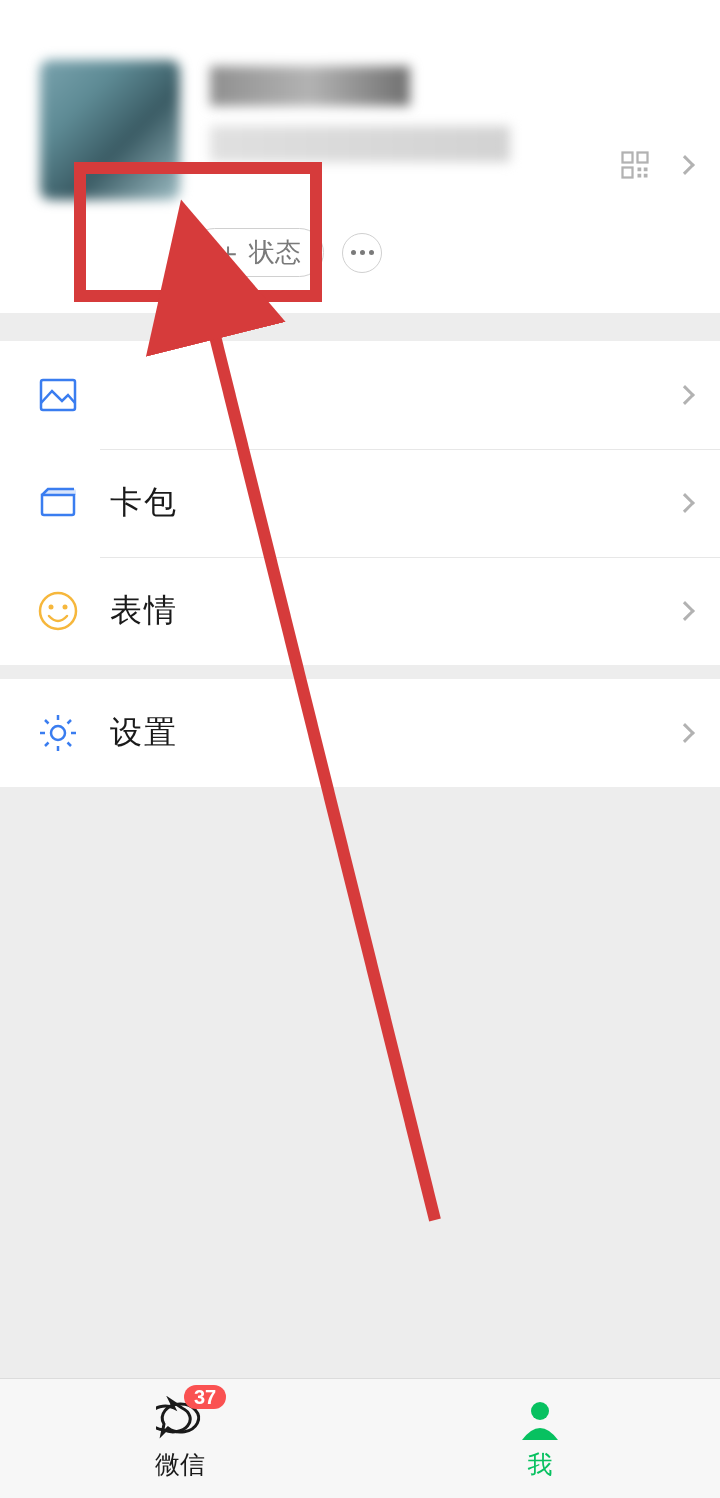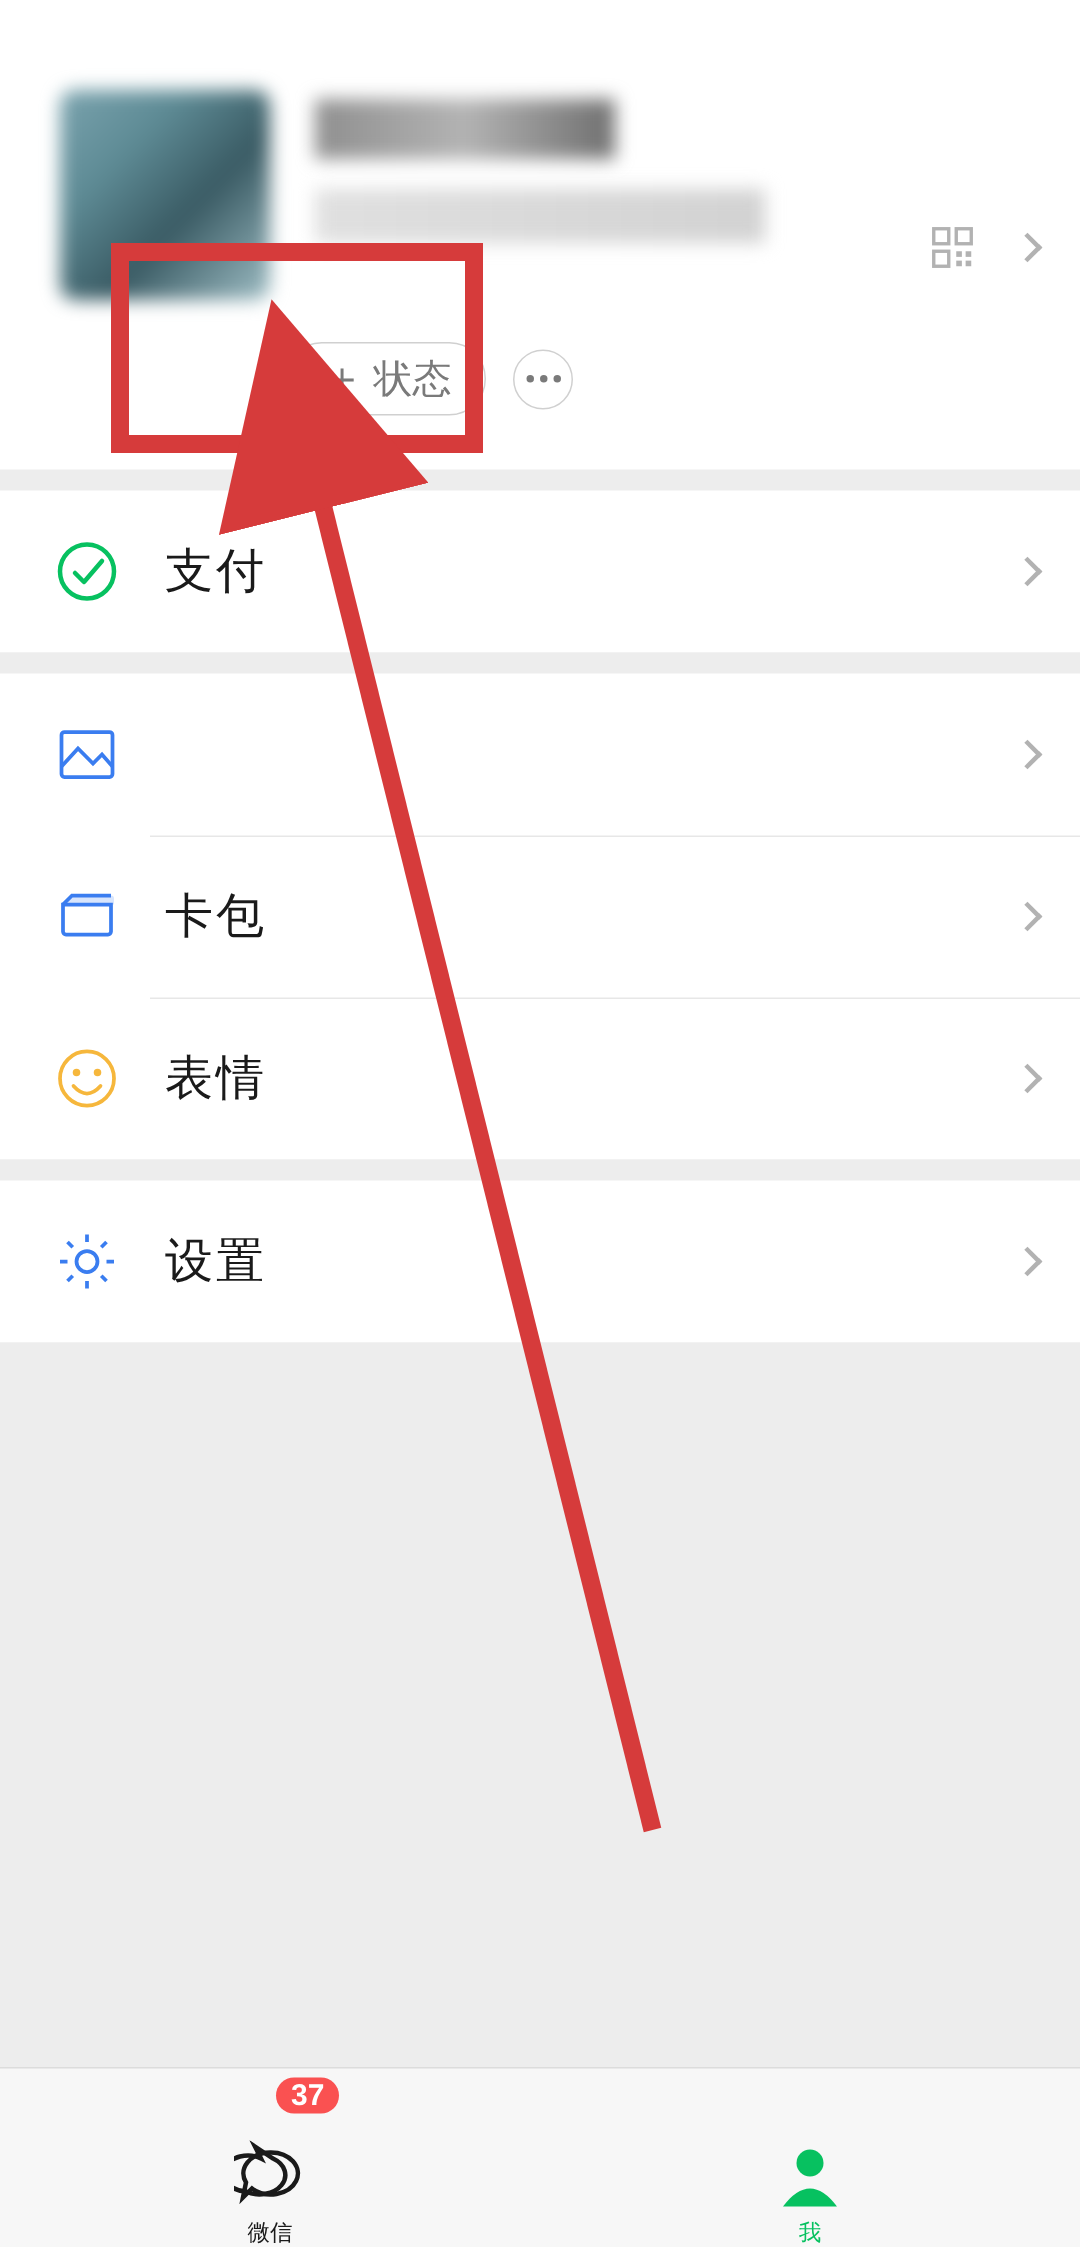--- a/index.html
+++ b/index.html
@@ -73,22 +73,22 @@
   .row .label { margin-left:30px; font-size:32px; color:#1a1a1a; letter-spacing:2px; }
   .row .spacer { flex:1; }
   .row .chev { margin-left:auto; }
 
   
   .tabbar {
     position:absolute; bottom:0; left:0; right:0; height:120px;
     background:#f7f7f7; border-top:1px solid #dcdcdc;
     display:flex;
   }
-  .tab { flex:1; display:flex; flex-direction:column; align-items:center; justify-content:flex-end; gap:4px; position:relative; }
-  .tab .tlabel { font-size:15px; color:#1a1a1a; }
+  .tab { flex:1; display:flex; flex-direction:column; align-items:center; justify-content:center; gap:4px; position:relative; }
+  .tab .tlabel { font-size:25px; color:#1a1a1a; }
   .tab.active .tlabel { color:#07c160; }
   .tab .ticon { width:48px; height:48px; position:relative; }
   .badge {
     position:absolute; top:6px; left:50%; transform:translateX(4px);
     background:#fa5151; color:#fff; font-size:20px; font-weight:600;
     border-radius:999px; padding:1px 10px; line-height:22px;
   }
 
   
   .filler { flex:1; background:#ededed; }
@@ -129,33 +129,20 @@
       <div class="more-circle">
         <span></span>
           <span></span>
           <span></span>
       </div>
     </div>
   </div>
 
   <div class="gap"></div>
 
-  <div class="group">
-    <div class="row">
-      <div class="icon">
-        <svg viewBox="0 0 44 44" width="44" height="44">
-          <circle cx="22" cy="22" r="18" fill="none" stroke="#07c160" stroke-width="3"></circle>
-          <path d="M14 23 l6 6 l12 -14" fill="none" stroke="#07c160" stroke-width="3" stroke-linecap="round" stroke-linejoin="round"></path>
-        </svg>
-      </div>
-      <div class="label">支付</div>
-      <div class="spacer"></div>
-      <div class="chev"></div>
-    </div>
-  </div>
 
   <div class="gap"></div>
 
   <div class="group">
 
 
     <div class="row">
       <div class="icon">
         <svg viewBox="0 0 44 44" width="44" height="44">
           <rect x="5" y="7" width="34" height="30" rx="2" fill="none" stroke="#3a7df0" stroke-width="2.5"></rect>

